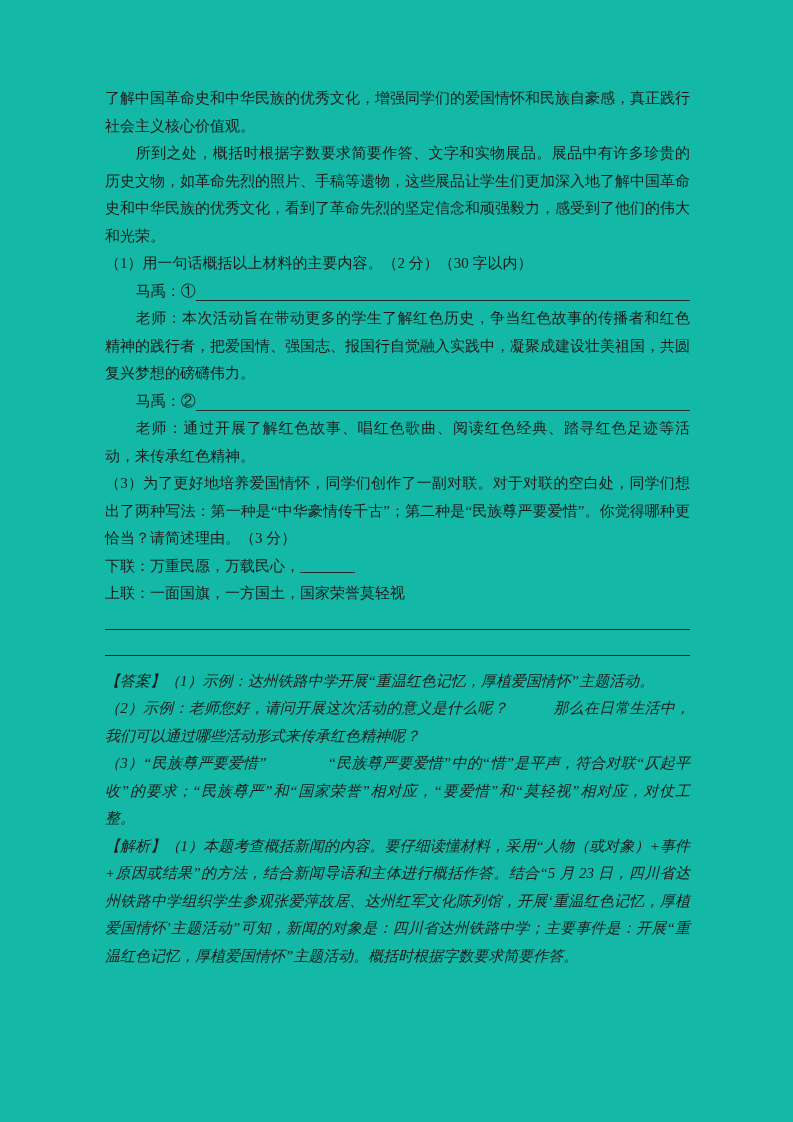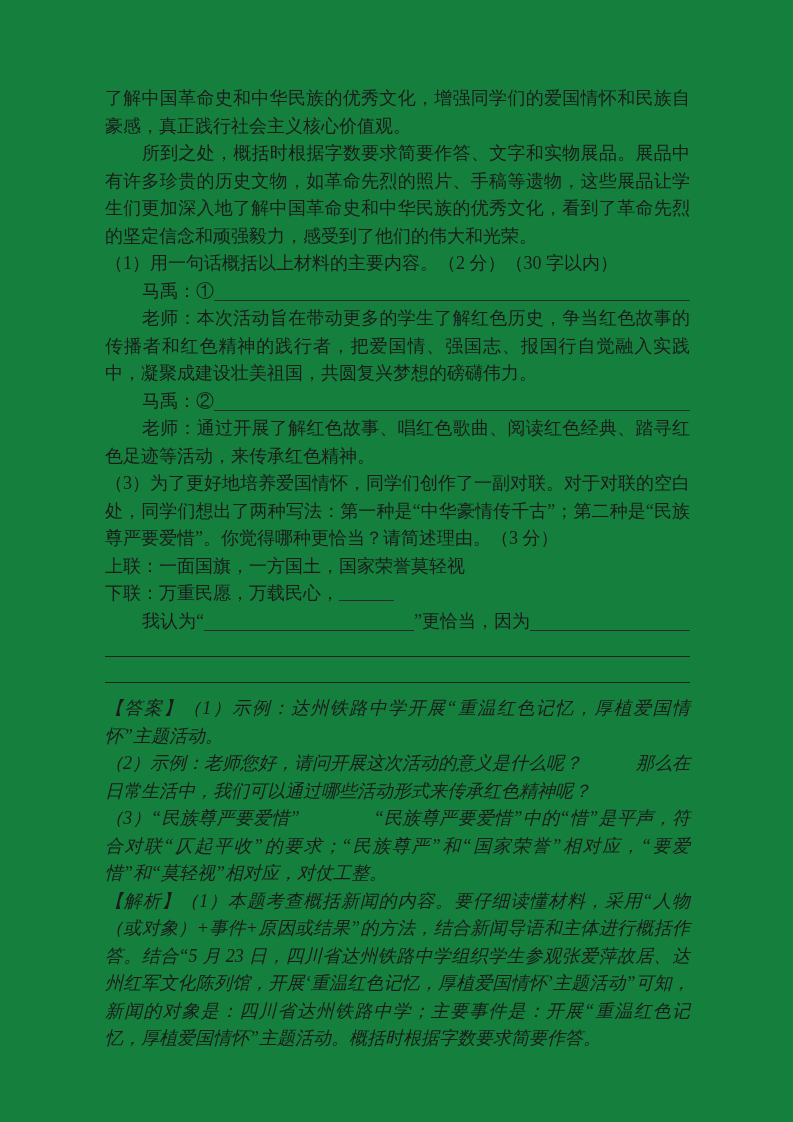--- a/index.html
+++ b/index.html
@@ -4,25 +4,25 @@
 <style>
   html, body {
     margin: 0;
     padding: 0;
     background: #ffffff;
   }
   .page {
     position: relative;
     width: 793px;
     height: 1122px;
-    background: #15803d;
+    background: #14b8a6;
     box-sizing: border-box;
     padding: 85px 103px 0 105px;
     font-family: "Liberation Serif", "DejaVu Serif", serif;
-    font-size: 18px;
+    font-size: 15px;
     line-height: 27.5px;
     color: #1b1b1b;
     overflow: hidden;
   }
   p {
     margin: 0;
     text-align: justify;
   }
   .indent {
     text-indent: 2.05em;
@@ -83,29 +83,23 @@
 
   <div class="flexline indented">
     <span class="label">马禹：②</span>
     <span class="blank-fill"></span>
   </div>
 
   <p class="indent">老师：通过开展了解红色故事、唱红色歌曲、阅读红色经典、踏寻红色足迹等活动，来传承红色精神。</p>
 
   <p>（3）为了更好地培养爱国情怀，同学们创作了一副对联。对于对联的空白处，同学们想出了两种写法：第一种是“中华豪情传千古”；第二种是“民族尊严要爱惜”。你觉得哪种更恰当？请简述理由。（3 分）</p>
 
+  <p><span>下联：万重民愿，万载民心，</span><span class="blank-inline"></span></p>
   <p>上联：一面国旗，一方国土，国家荣誉莫轻视</p>
-  <p><span>下联：万重民愿，万载民心，</span><span class="blank-inline"></span></p>
 
-  <div class="flexline indented">
-    <span class="label">我认为“</span>
-    <span class="blank-fixed"></span>
-    <span class="label">”更恰当，因为</span>
-    <span class="blank-fill"></span>
-  </div>
 
   <div class="write-line first"></div>
   <div class="write-line second"></div>
 
   <div class="answers">
     <p><span>【答案】</span><span>（1）示例：达州铁路中学开展“重温红色记忆，厚植爱国情怀”主题活动。</span></p>
     <p>（2）示例：老师您好，请问开展这次活动的意义是什么呢？　　　那么在日常生活中，我们可以通过哪些活动形式来传承红色精神呢？</p>
     <p>（3）“民族尊严要爱惜”　　　　“民族尊严要爱惜”中的“惜”是平声，符合对联“仄起平收”的要求；“民族尊严”和“国家荣誉”相对应，“要爱惜”和“莫轻视”相对应，对仗工整。</p>
     <p><span>【解析】</span><span>（1）本题考查概括新闻的内容。要仔细读懂材料，采用“人物（或对象）+事件+原因或结果”的方法，结合新闻导语和主体进行概括作答。结合“5 月 23 日，四川省达州铁路中学组织学生参观张爱萍故居、达州红军文化陈列馆，开展‘重温红色记忆，厚植爱国情怀’主题活动”可知，新闻的对象是：四川省达州铁路中学；主要事件是：开展“重温红色记忆，厚植爱国情怀”主题活动。概括时根据字数要求简要作答。</span></p>
   </div>

